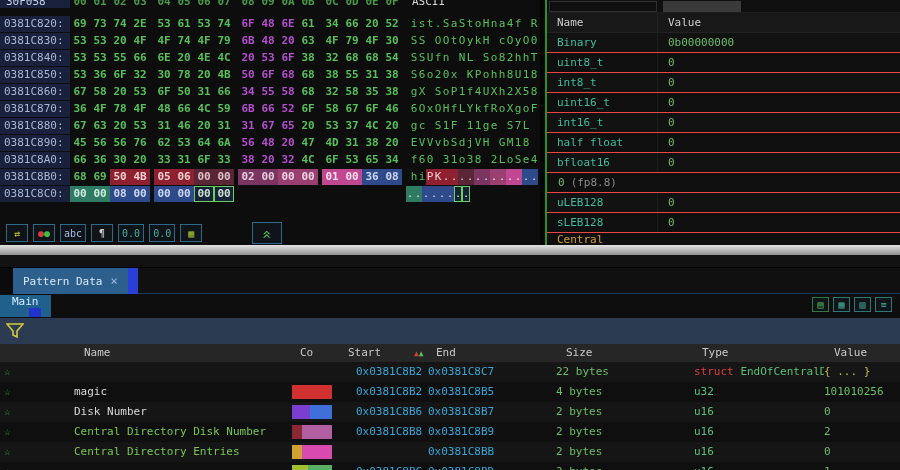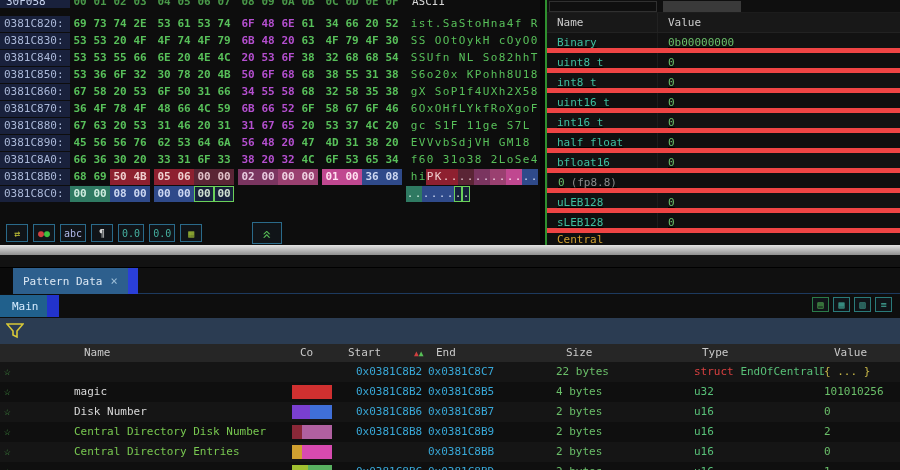--- a/index.html
+++ b/index.html
@@ -43,39 +43,39 @@
     background:#101418; color:#58c058; display:flex; align-items:center; justify-content:center; }
   #collapse-btn span { display:inline-block; transform:rotate(90deg); font-size:15px; letter-spacing:-3px; }
 
   
   #inspector-top { position:relative; height:13px; border-bottom:1px solid #1c1c1c; }
   #inspector-top .box1 { position:absolute; left:2px; top:1px; width:108px; height:11px; border:1px solid #303030; }
   #inspector-top .box2 { position:absolute; left:116px; top:1px; width:78px; height:11px; background:#3a3a3a; }
   .insp-hdr { display:flex; height:20px; line-height:20px; background:#181818; border-bottom:1px solid #222; color:#cccccc; }
   .insp-name-col { width:110px; padding-left:10px; }
   .insp-val-col { flex:1; padding-left:10px; border-left:1px solid #222; }
-  .insp-row { display:flex; height:20px; line-height:20px; border-bottom:5px solid #ef4444;text-decoration:underline; }
+  .insp-row { display:flex; height:20px; line-height:20px; border-bottom:1px solid #ef4444; }
   .insp-row:nth-child(odd) { background:#121212; }
   .insp-row .n { width:110px; padding-left:10px; color:#3fbf9f; overflow:hidden; white-space:nowrap; }
   .insp-row .v { flex:1; padding-left:10px; color:#6abf69; border-left:1px solid #1c1c1c; white-space:nowrap; }
   .insp-row .sfx { color:#8a8a8a; margin-left:6px; }
   .insp-partial { height:11px; overflow:hidden; line-height:14px; padding-left:10px; color:#d0a030; }
 
   
   #splitter { left:0; top:245px; width:900px; height:10px;
     background:linear-gradient(#e3e3e3,#b5b5b5 55%,#8e8e8e); }
   #belowsplit { left:0; top:255px; width:900px; height:13px; background:#121212; border-bottom:1px solid #000; }
 
   #tabbar { left:0; top:268px; width:900px; height:26px; background:#101010; border-bottom:1px solid #1d3a5f; display:flex;margin-left:13px; }
   #pattern-tab { display:flex; align-items:center; gap:8px; height:26px; padding:0 10px; background:#2d5f8d; color:#dce8f4; }
   #pattern-tab .close { color:#9fc0d8; font-size:12px; }
   #pattern-tab .accent { width:10px; height:26px; background:#2a3fd8; margin:0 -10px 0 2px; }
 
   #mainrow { left:0; top:294px; width:900px; height:24px; background:#0e0e0e; display:flex; align-items:center; }
-  #main-tab { display:flex; height:22px; align-items:center; padding:0 12px; background:#20608c; color:#d6ecff; }
+  #main-tab { display:flex; height:22px; align-items:center; padding:0 12px; background:#20608c; color:#d6ecff;flex-direction:column; }
   #main-tab .accent { width:12px; height:22px; background:#2233cc; margin:0 -12px 0 8px; }
   #view-toggles { position:absolute; right:8px; top:297px; display:flex; gap:4px; }
   .vbtn { width:17px; height:15px; border:1px solid #2a7a7a; background:#101418; color:#45b0a0;
     font-size:10px; display:flex; align-items:center; justify-content:center; }
   .vbtn.green { color:#58c058; border-color:#2a7a4a; }
 
   #filterbar { left:0; top:318px; width:900px; height:26px; background:#2b3c52; display:flex; align-items:center; }
   #funnel { margin-left:6px; }
 
   #tbl-header { left:0; top:344px; width:900px; height:18px; background:#262626; color:#c9c9c9; line-height:18px; }

